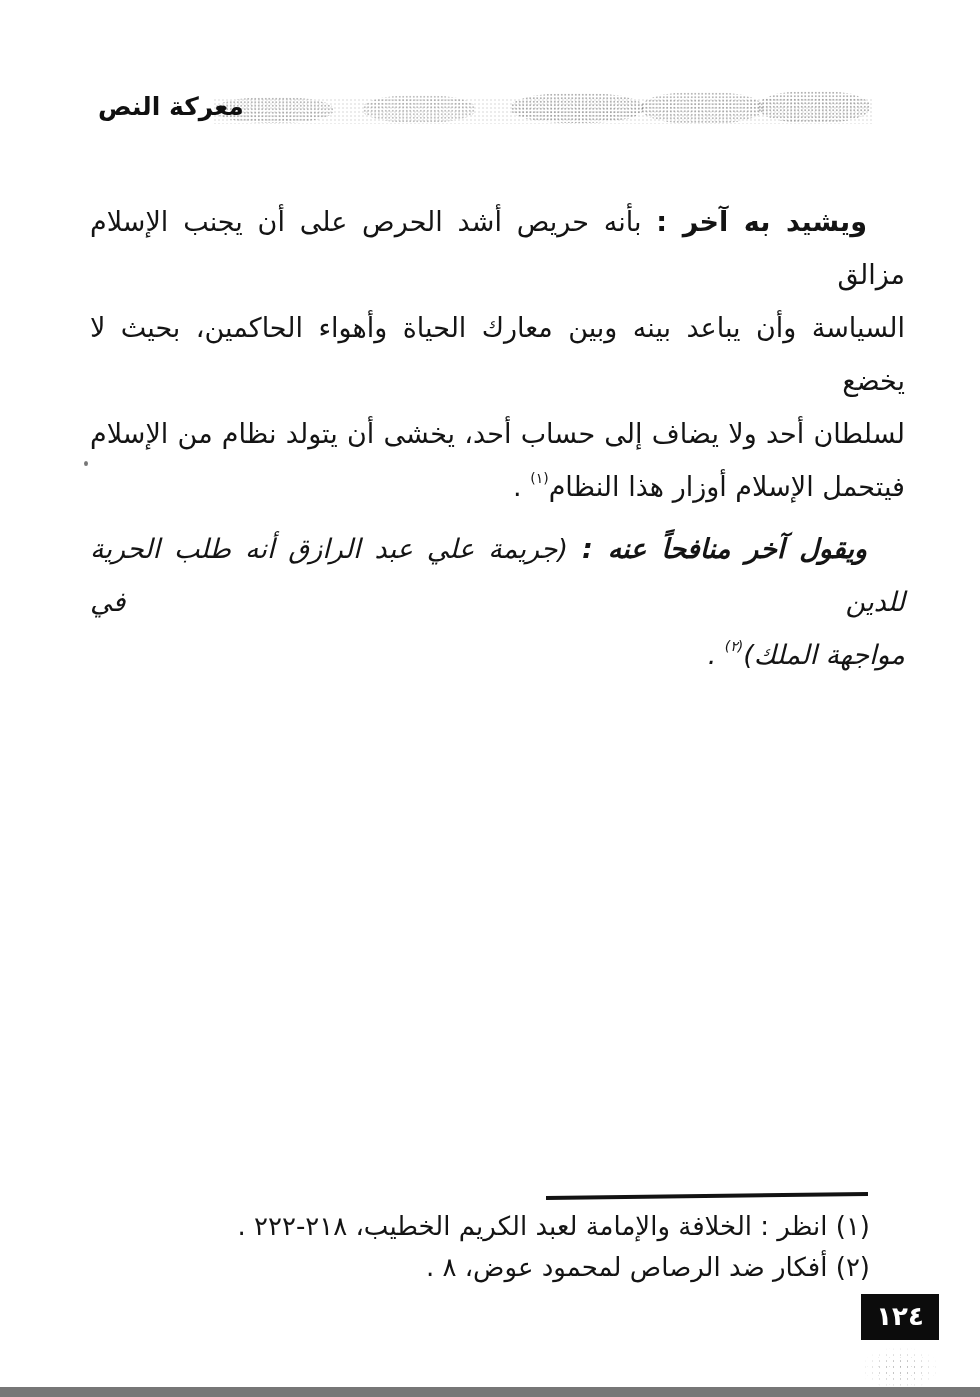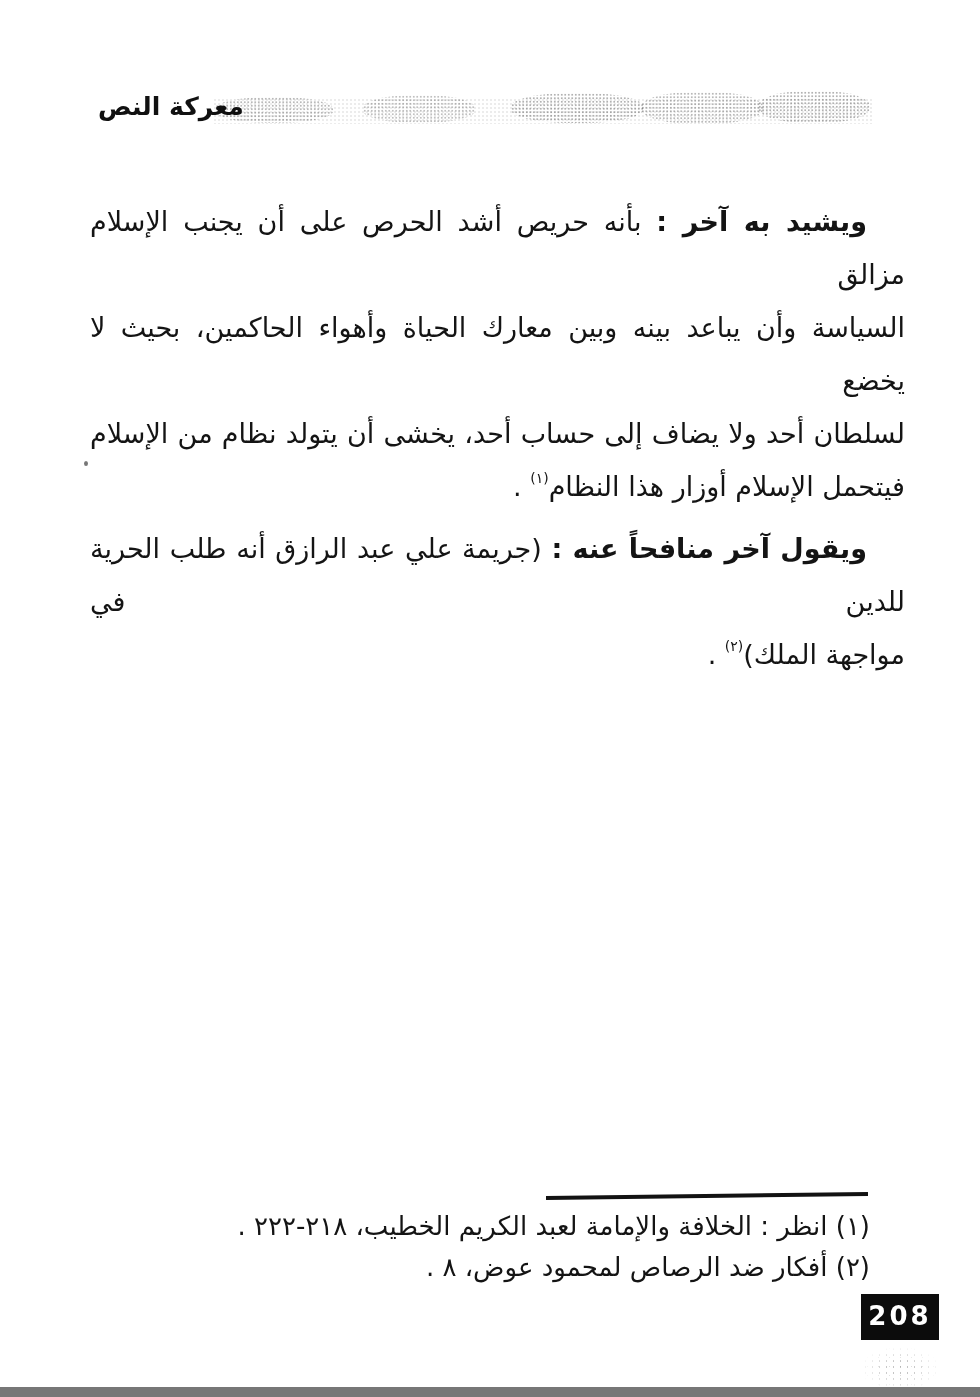--- a/index.html
+++ b/index.html
@@ -32,21 +32,21 @@
   .b2 { left:150px; top:7px; width:112px; height:28px; opacity:.45; }
   .b3 { left:298px; top:5px; width:132px; height:30px; opacity:.55; }
   .b4 { left:428px; top:4px; width:122px; height:32px; opacity:.50; }
   .b5 { left:545px; top:3px; width:112px; height:32px; opacity:.55; }
 
   
   .body-text {
     position:absolute; left:82px; right:75px; top:195px;
     direction:rtl; font-size:27px; color:#141414;margin-left:8px;
   }
-  .para + .para { margin-top:9px; }
+  .para + .para { margin-top:9px;font-style:italic; }
   .bline {
     line-height:53px;
     text-align:justify; text-align-last:justify; text-justify:inter-word;
   }
   .bline.first { text-indent:38px; }
   .bline.last  { text-align:right; text-align-last:right; }
   .lead { font-weight:bold; }
   sup.fnmark { font-size:14px; vertical-align:13px; line-height:0; }
 
   
@@ -130,19 +130,19 @@
 
   </div>
 
   <div class="fn-rule"></div>
   <div class="footnotes">
     <div>(١) انظر : الخلافة والإمامة لعبد الكريم الخطيب، ٢١٨-٢٢٢ .</div>
     <div>(٢) أفكار ضد الرصاص لمحمود عوض، ٨ .</div>
   </div>
 
   <div class="page-badge">
-    <span>208</span>
+    <span>١٢٤</span>
   </div>
 
   <div class="speckles"></div>
   <div class="ink-dot"></div>
 
 </div>
 
 </body></html>

